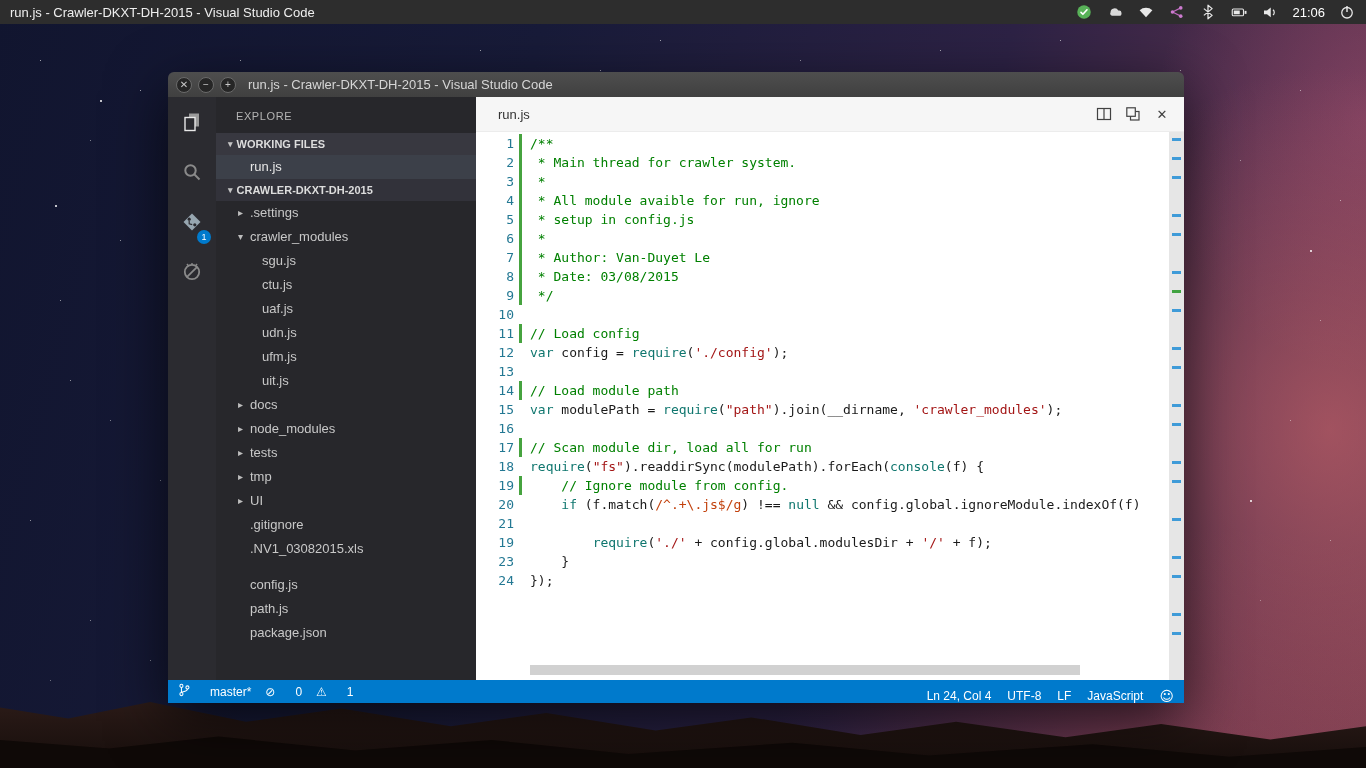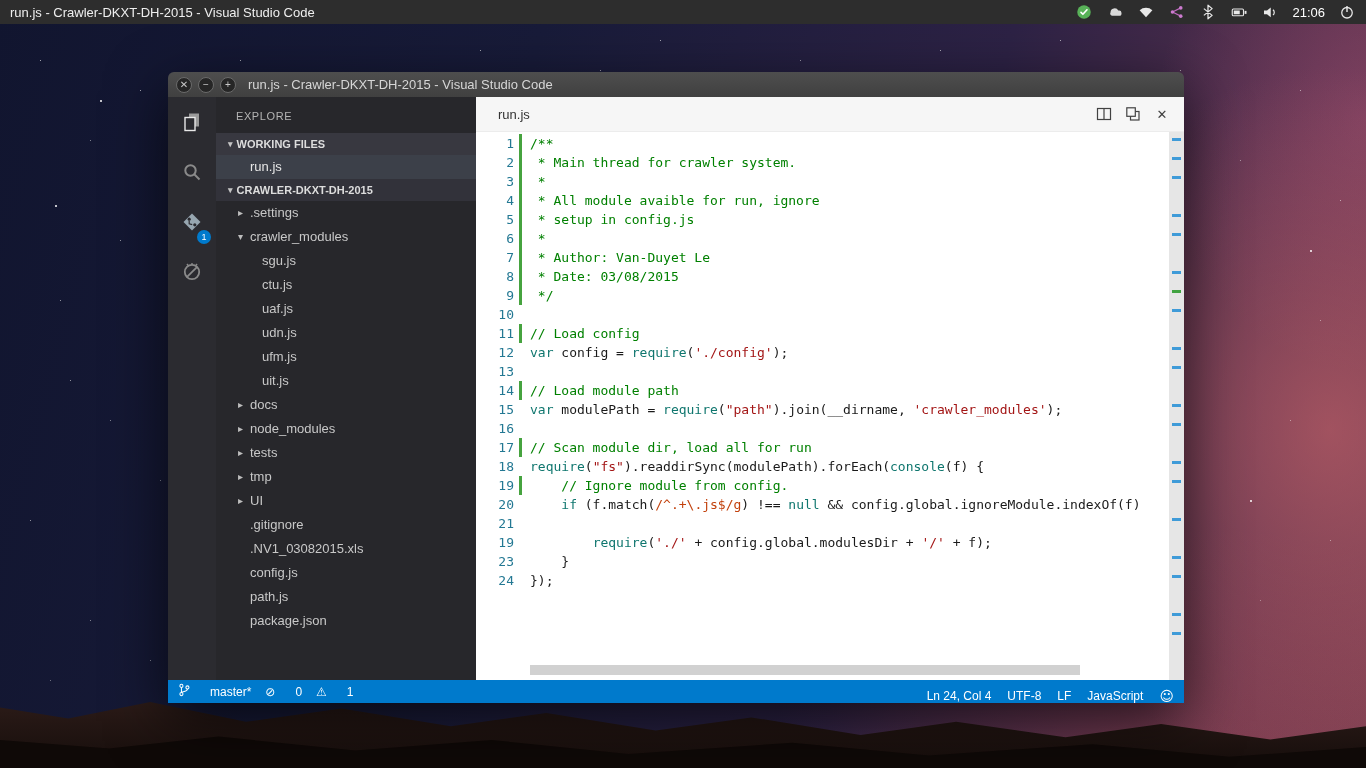--- a/index.html
+++ b/index.html
@@ -288,21 +288,21 @@
               <span class="tree-label">UI</span>
             </div>
             <div class="tree-row" style="padding-left: 22px;">
               <span class="tree-arrow"></span>
               <span class="tree-label">.gitignore</span>
             </div>
             <div class="tree-row" style="padding-left: 22px;">
               <span class="tree-arrow"></span>
               <span class="tree-label">.NV1_03082015.xls</span>
             </div>
-            <div class="tree-row" style="padding-left: 22px;">
+            <div class="tree-row" style="padding-left: 22px; margin-top: 12px;">
               <span class="tree-arrow"></span>
               <span class="tree-label">config.js</span>
             </div>
             <div class="tree-row" style="padding-left: 22px;">
               <span class="tree-arrow"></span>
               <span class="tree-label">path.js</span>
             </div>
             <div class="tree-row" style="padding-left: 22px;">
               <span class="tree-arrow"></span>
               <span class="tree-label">package.json</span>

